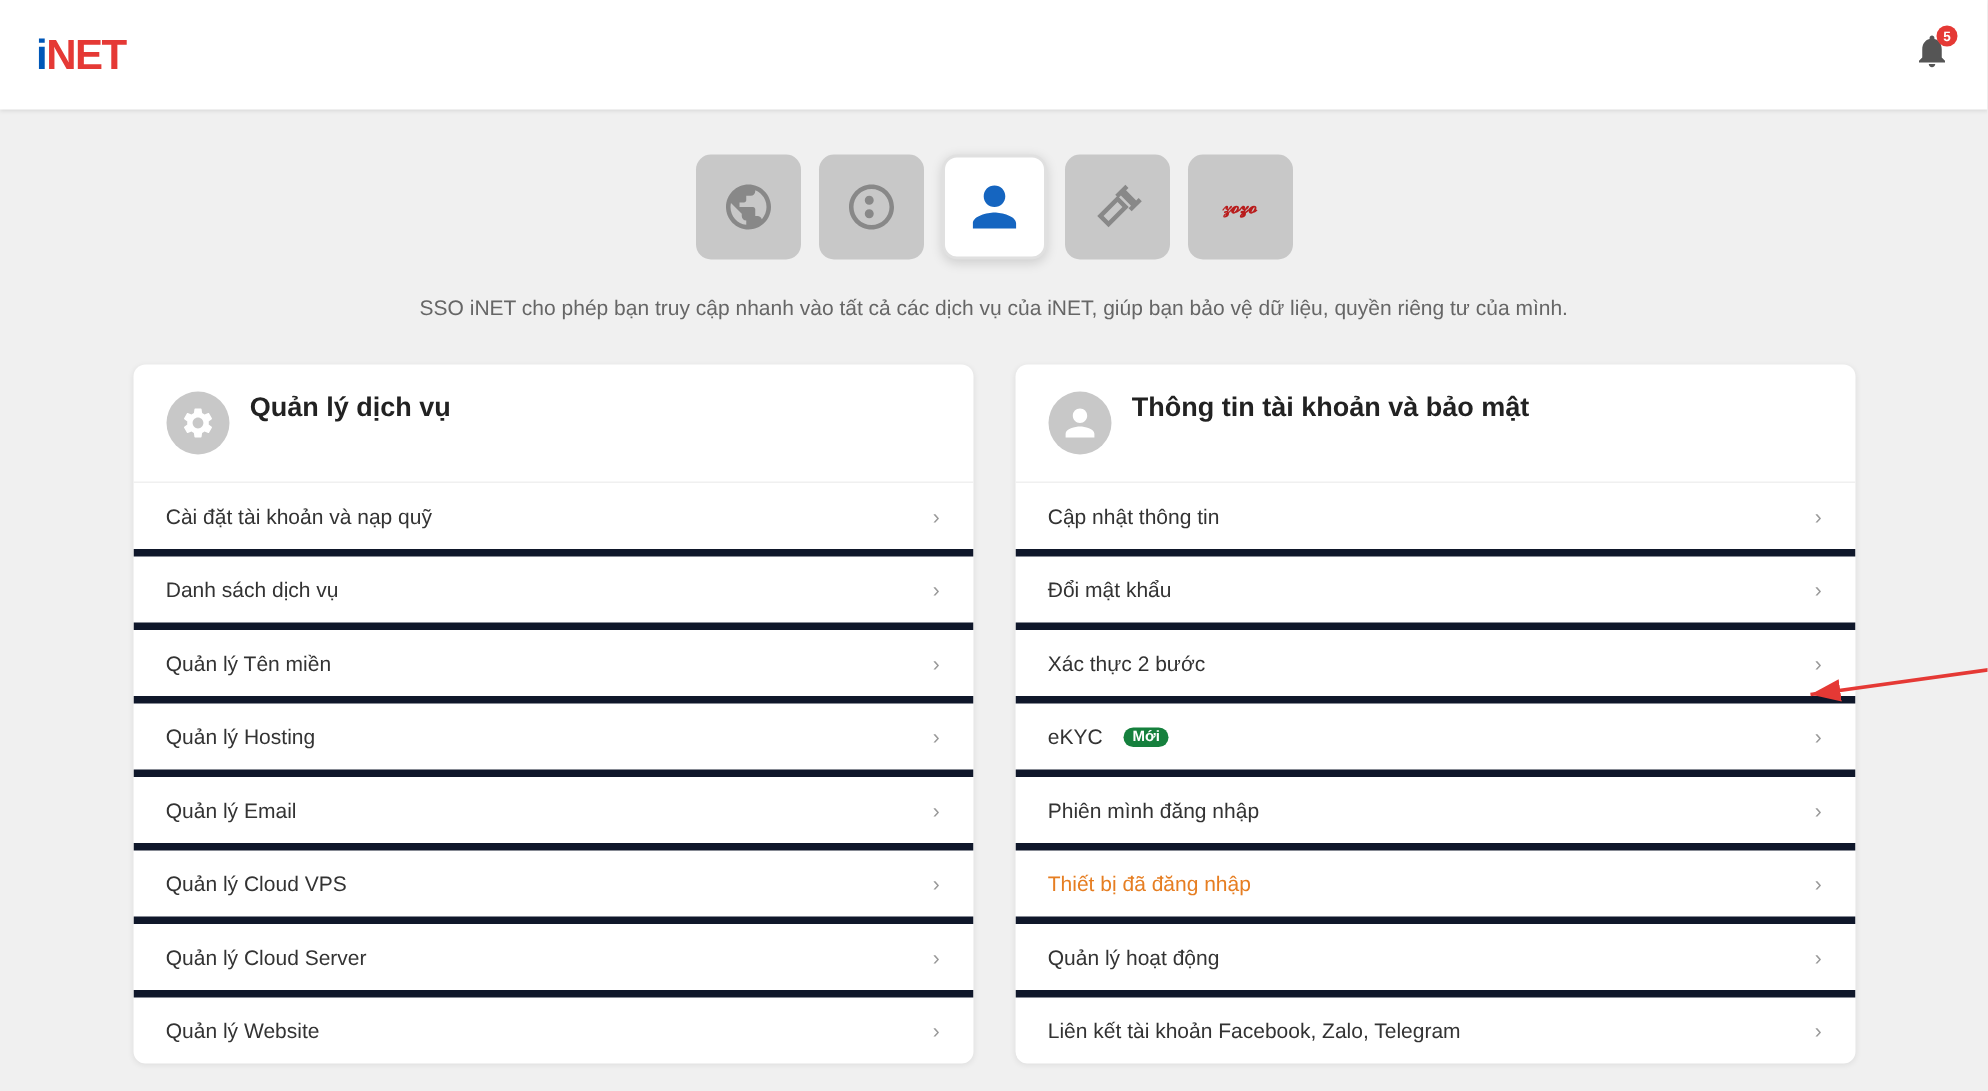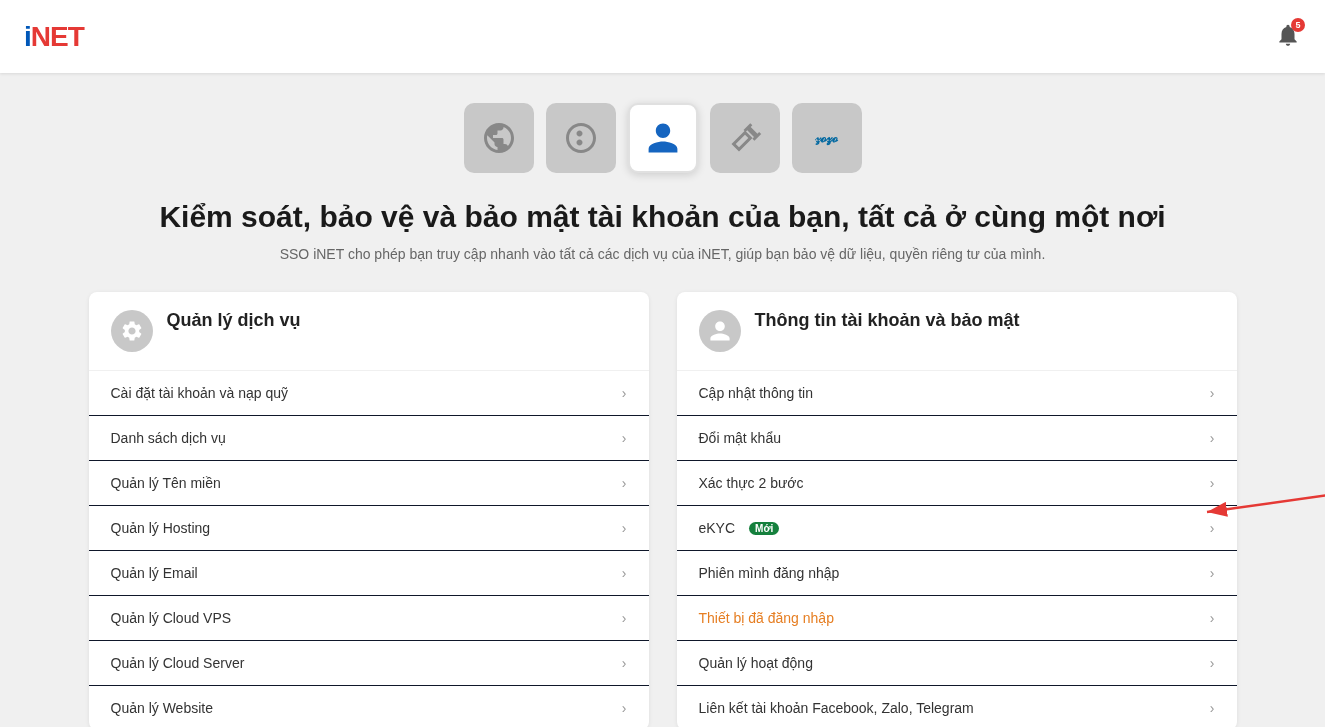--- a/index.html
+++ b/index.html
@@ -157,21 +157,21 @@
       font-weight: 700;
       color: #222;
     }
 
     
     .menu-item {
       display: flex;
       align-items: center;
       justify-content: space-between;
       padding: 14px 22px;
-      border-bottom: 1px solid #0f172a;
+      border-bottom: 5px solid #0f172a;
       cursor: pointer;
       transition: background 0.15s;
     }
     .menu-item:last-child {
       border-bottom: none;
     }
     .menu-item-left {
       display: flex;
       align-items: center;
       gap: 8px;
@@ -254,27 +254,26 @@
         <path d="M12 12c2.7 0 4.8-2.1 4.8-4.8S14.7 2.4 12 2.4 7.2 4.5 7.2 7.2 9.3 12 12 12zm0 2.4c-3.2 0-9.6 1.6-9.6 4.8v2.4h19.2v-2.4c0-3.2-6.4-4.8-9.6-4.8z"></path>
       </svg>
     </button>
 
     <button class="nav-icon-btn" title="Hammer">
       <svg viewBox="0 0 24 24" fill="#888">
         <path d="M15.5 2.1L11 6.6l1.4 1.4 1.1-1.1 4.5 4.5-1.1 1.1 1.4 1.4 4.5-4.5-1.4-1.4-1.1 1.1-4.5-4.5 1.1-1.1-1.4-1.4zM3 16l5 5 9-9-5-5-9 9zm2.8 0L12 9.8l2.2 2.2L8 18.2 5.8 16z"></path>
       </svg>
     </button>
 
-    <button class="nav-icon-btn" title="Zozo" style="font-size:13px; font-weight:700; color:#0369a1; letter-spacing:-0.5px;">
+    <button class="nav-icon-btn" title="Zozo" style="font-size:13px; font-weight:700; color:#b91c1c; letter-spacing:-0.5px;">
       <span>𝓏𝓸𝔃𝓸</span>
     </button>
   </div>
 
   <div class="welcome-section">
-    <h1 class="welcome-title">Kiểm soát, bảo vệ và bảo mật tài khoản của bạn, tất cả ở cùng một nơi</h1>
     <p class="welcome-subtitle">SSO iNET cho phép bạn truy cập nhanh vào tất cả các dịch vụ của iNET, giúp bạn bảo vệ dữ liệu, quyền riêng tư của mình.</p>
   </div>
 
   <div class="cards-row">
 
     <div class="card">
       <div class="card-header">
         <div class="card-header-icon">
           <svg viewBox="0 0 24 24" fill="#aaa">
             <path d="M19.14 12.94c.04-.3.06-.61.06-.94 0-.32-.02-.64-.07-.94l2.03-1.58c.18-.14.23-.41.12-.61l-1.92-3.32c-.12-.22-.37-.29-.59-.22l-2.39.96c-.5-.38-1.03-.7-1.62-.94l-.36-2.54c-.04-.24-.24-.41-.48-.41h-3.84c-.24 0-.43.17-.47.41l-.36 2.54c-.59.24-1.13.57-1.62.94l-2.39-.96c-.22-.08-.47 0-.59.22L2.74 8.87c-.12.21-.08.47.12.61l2.03 1.58c-.05.3-.09.63-.09.94s.02.64.07.94l-2.03 1.58c-.18.14-.23.41-.12.61l1.92 3.32c.12.22.37.29.59.22l2.39-.96c.5.38 1.03.7 1.62.94l.36 2.54c.05.24.24.41.48.41h3.84c.24 0 .44-.17.47-.41l.36-2.54c.59-.24 1.13-.56 1.62-.94l2.39.96c.22.08.47 0 .59-.22l1.92-3.32c.12-.22.07-.47-.12-.61l-2.01-1.58zM12 15.6c-1.98 0-3.6-1.62-3.6-3.6s1.62-3.6 3.6-3.6 3.6 1.62 3.6 3.6-1.62 3.6-3.6 3.6z"></path>

